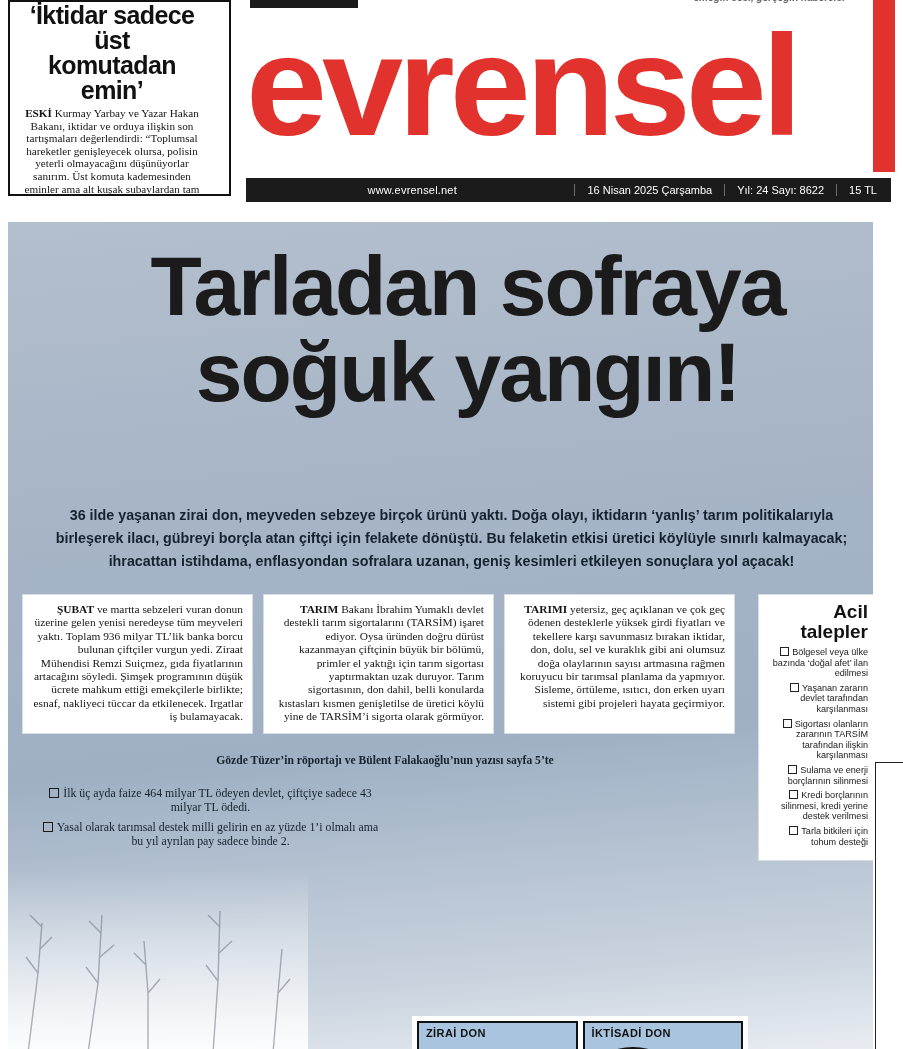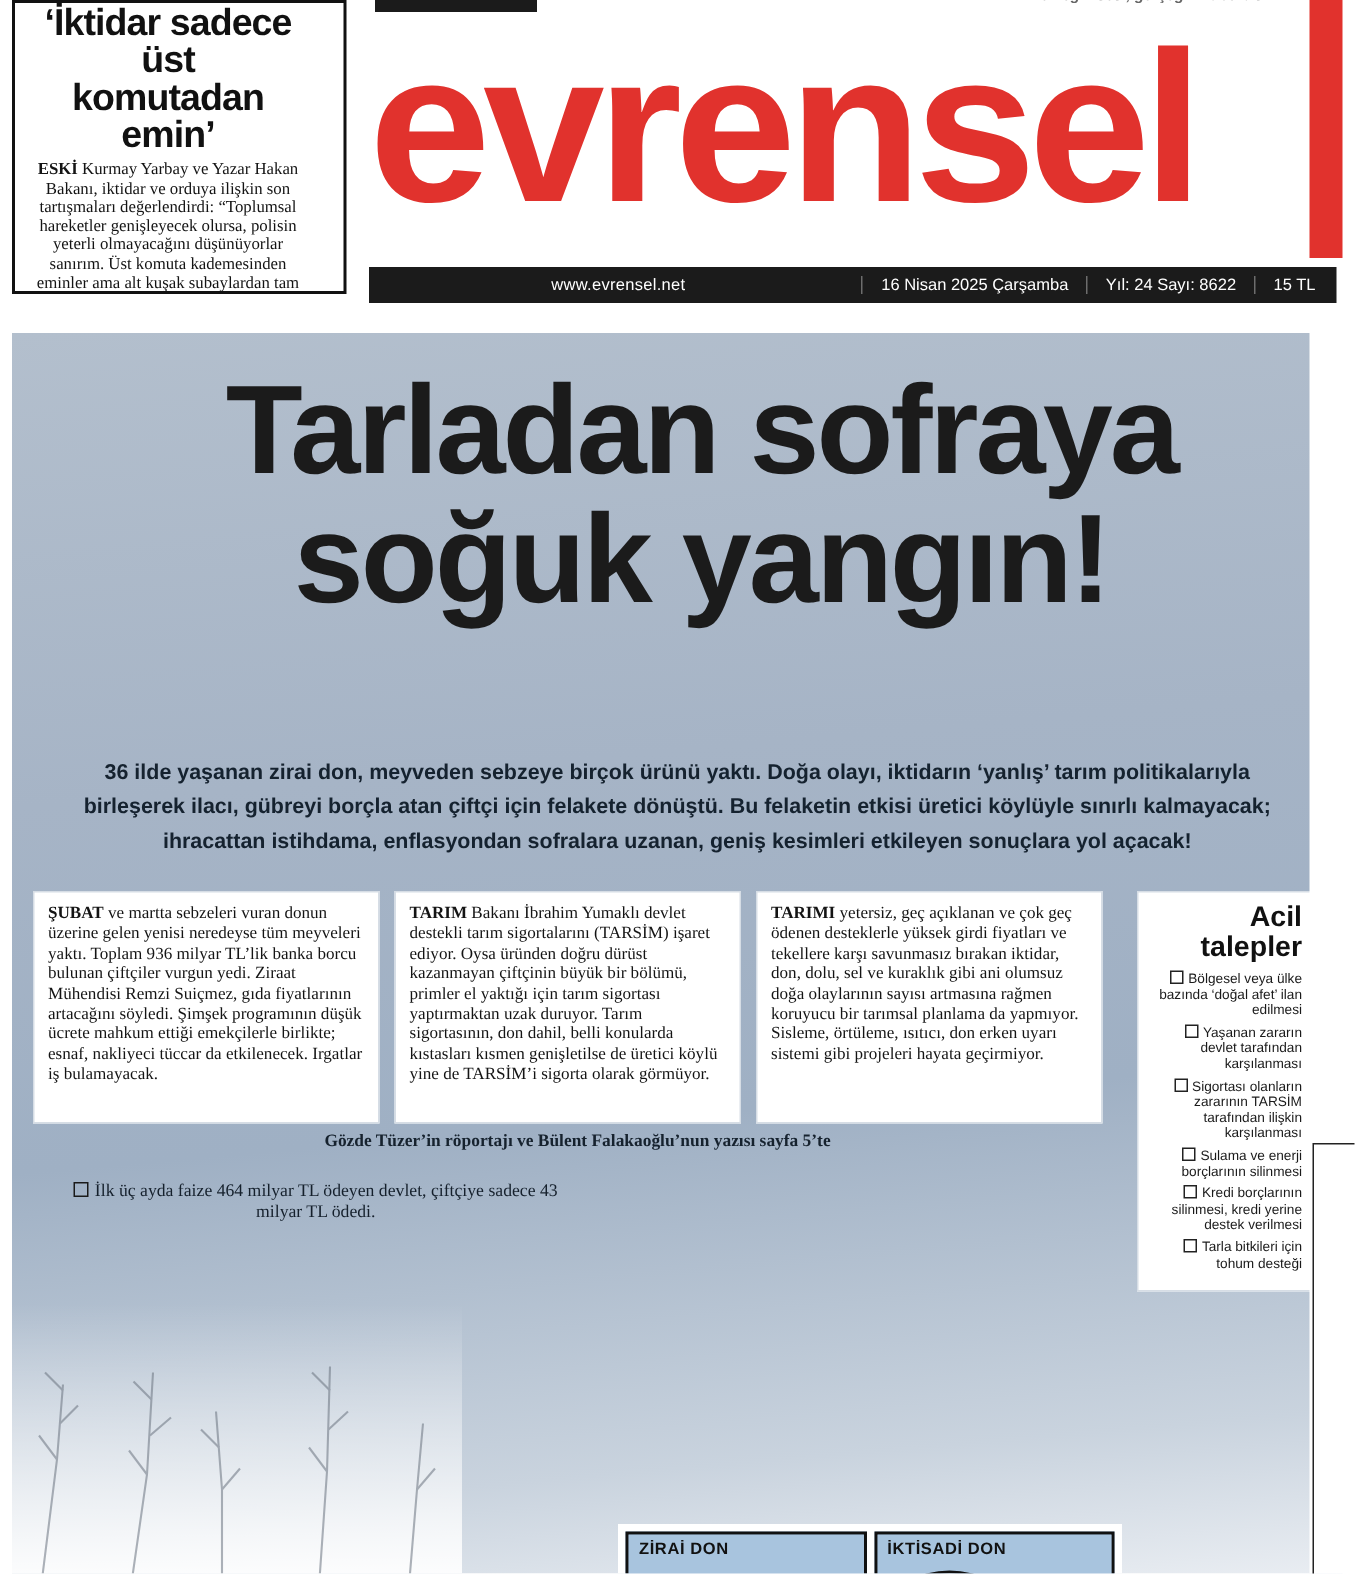--- a/index.html
+++ b/index.html
@@ -93,22 +93,22 @@
   .deck{
     position:absolute;left:26px;top:282px;width:835px;text-align:center;
     font-family:"Liberation Sans", sans-serif;
     font-weight:bold;font-size:14.3px;line-height:23px;color:#15222f;
   }
 
   
   .cols{position:absolute;left:14px;top:372px;width:726px;display:flex;gap:10px;}
   .col{
     background:#ffffff;border:1px solid #d6dde5;
-    width:231px;box-sizing:border-box;padding:8px 9px 24px 9px;
-    font-size:11.4px;line-height:13.4px;color:#141414;text-align:left;
+    width:231px;box-sizing:border-box;padding:8px 9px 9px 9px;
+    font-size:11.4px;line-height:13.4px;color:#141414;text-align:right;
   }
   .col b{font-weight:bold;}
 
   .byline{
     position:absolute;left:14px;top:532px;width:726px;text-align:center;
     font-size:11.6px;font-weight:bold;color:#16222e;
   }
 
   
   .acil{
@@ -258,20 +258,21 @@
       <li><span class="cbx"></span><span>Yaşanan zararın devlet tarafından karşılanması</span></li>
       <li><span class="cbx"></span><span>Sigortası olanların zararının TARSİM tarafından ilişkin karşılanması</span></li>
       <li><span class="cbx"></span><span>Sulama ve enerji borçlarının silinmesi</span></li>
       <li><span class="cbx"></span><span>Kredi borçlarının silinmesi, kredi yerine destek verilmesi</span></li>
       <li><span class="cbx"></span><span>Tarla bitkileri için tohum desteği</span></li>
     </ul>
   </div>
 
   <div class="faize">
     <p><span class="cbx2"></span><span>İlk üç ayda faize 464 milyar TL ödeyen devlet, çiftçiye sadece 43 milyar TL ödedi.</span></p>
+    <p><span class="cbx2"></span><span>Yasal olarak tarımsal destek milli gelirin en az yüzde 1’i olmalı ama bu yıl ayrılan pay sadece binde 2.</span></p>
   </div>
 
   <div class="cartoon">
 
     <div class="panel">
       <div class="panel-label">ZİRAİ DON</div>
       <svg viewBox="0 0 150 230" width="100%" height="100%" preserveAspectRatio="none">
         <rect x="0" y="0" width="150" height="230" fill="#a8c4de"></rect>
         <path d="M0 196 Q40 186 75 190 Q112 194 150 188 L150 230 L0 230 Z" fill="#f3f6f8"></path>
         <g stroke="#6a4a34" stroke-width="7" fill="none" stroke-linecap="round">

